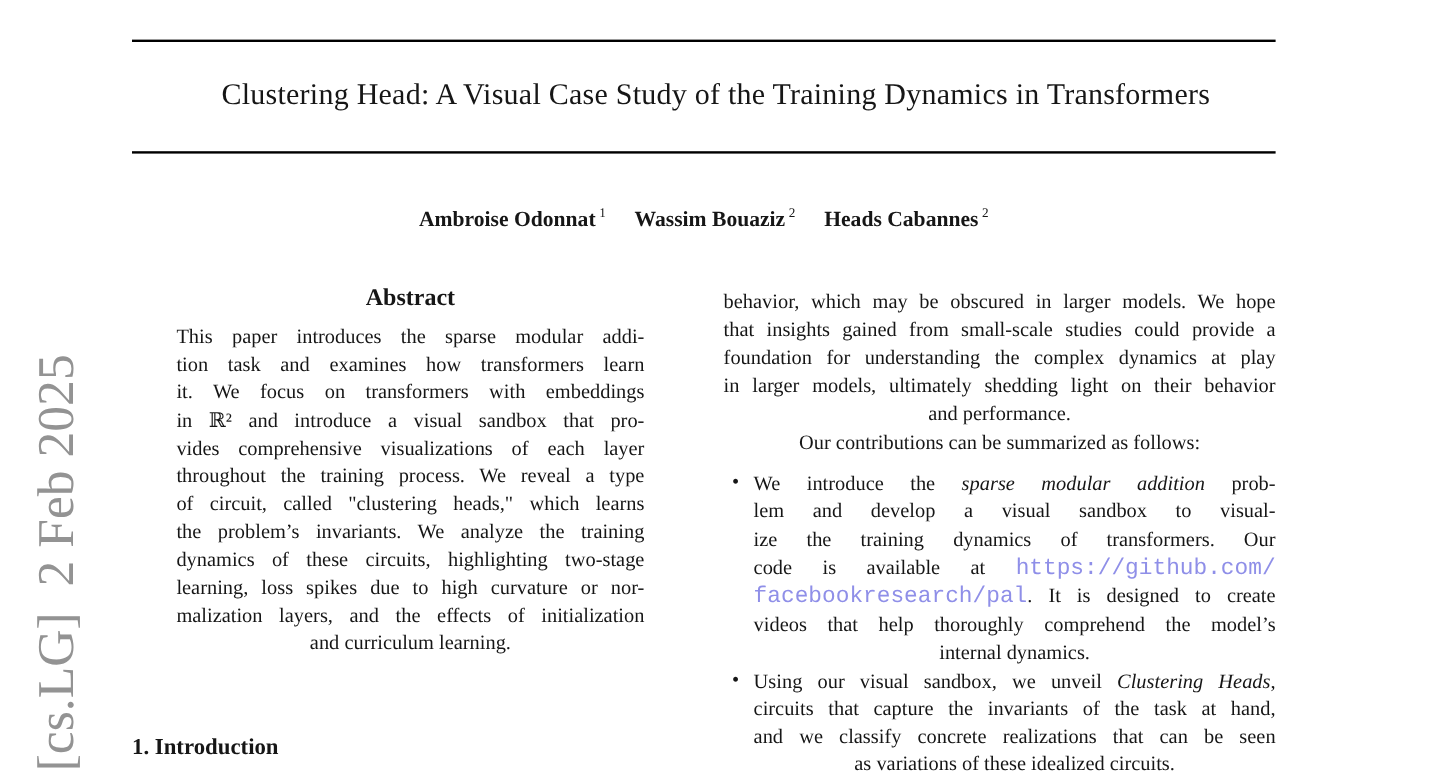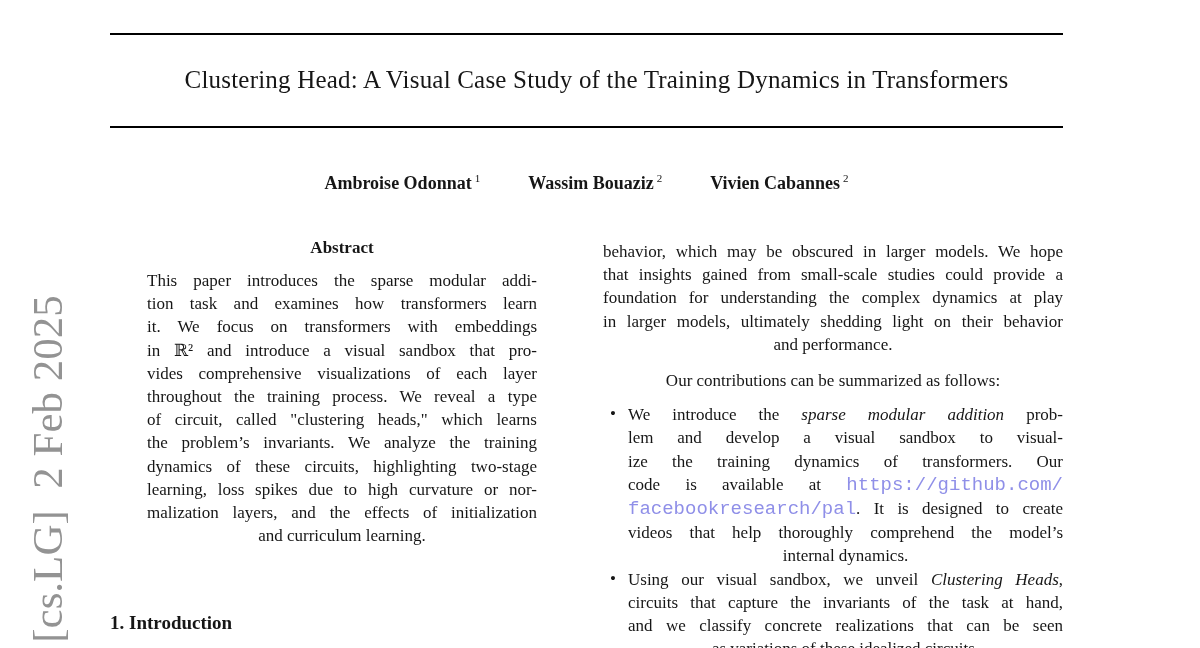--- a/index.html
+++ b/index.html
@@ -11,42 +11,42 @@
   .rule { position:absolute; left:110px; width:953px; height:2px; background:#000000; }
   #rule-top { top:33px; }
   #rule-mid { top:126px; }
 
   #title {
     position:absolute; left:120px; top:66px; width:953px;
     text-align:center; font-weight:normal; font-size:25px; letter-spacing:0.2px;
   }
   #authors {
     position:absolute; left:110px; top:172px; width:953px;
-    display:flex; justify-content:center; gap:48px;
+    display:flex; justify-content:center; gap:24px;
     font-weight:bold; font-size:18px;
   }
   .author sup { font-size:11px; font-weight:normal; margin-left:3px; }
 
   #col-left {
     position:absolute; left:110px; top:236px; width:460px;
     font-size:17px; line-height:23.2px;
   }
   #abstract-heading {
     width:390px; margin-left:37px; text-align:center;
-    font-size:17px; font-weight:bold; line-height:24px; margin-bottom:9px;
+    font-size:20px; font-weight:bold; line-height:24px; margin-bottom:9px;
   }
   #abstract-body { width:390px; margin-left:37px; }
   #intro-heading { margin-top:64px; font-size:19px; font-weight:bold; line-height:24px; }
   #intro-body { margin-top:13px; }
 
   #col-right {
     position:absolute; left:603px; top:240px; width:460px;
     font-size:17px; line-height:23.2px;
   }
-  #contributions-lead { margin-top:13px; }
+  #contributions-lead { margin-top:1px; }
   #bullet-list { margin-top:11px; }
   .bullet-item { position:relative; padding-left:25px; }
   .bullet-marker { position:absolute; left:7px; top:-1px; }
 
   .tline { text-align:center; }
   .tline.fill { text-align:justify; text-align-last:justify; }
   .seg-italic { font-style:italic; }
   .seg-link {
     font-family:"Liberation Mono","DejaVu Sans Mono",monospace;
     color:#8f8fe8; font-size:19px; cursor:pointer;
@@ -68,21 +68,21 @@
 
   <div id="rule-top" class="rule"></div>
 
   <div id="title">Clustering Head: A Visual Case Study of the Training Dynamics in Transformers</div>
 
   <div id="rule-mid" class="rule"></div>
 
   <div id="authors">
     <span class="author"><span>Ambroise Odonnat</span><sup>1</sup></span>
     <span class="author"><span>Wassim Bouaziz</span><sup>2</sup></span>
-    <span class="author"><span>Vivien Cabannes</span><sup>2</sup></span>
+    <span class="author"><span>Heads Cabannes</span><sup>2</sup></span>
   </div>
 
   <div id="col-left">
     <div id="abstract-heading">Abstract</div>
     <div id="abstract-body">
         <div class="tline fill"><span>This paper introduces the sparse modular addi-</span></div>
         <div class="tline fill"><span>tion task and examines how transformers learn</span></div>
         <div class="tline fill"><span>it.  We focus on transformers with embeddings</span></div>
         <div class="tline fill"><span>in ℝ² and introduce a visual sandbox that pro-</span></div>
         <div class="tline fill"><span>vides comprehensive visualizations of each layer</span></div>

